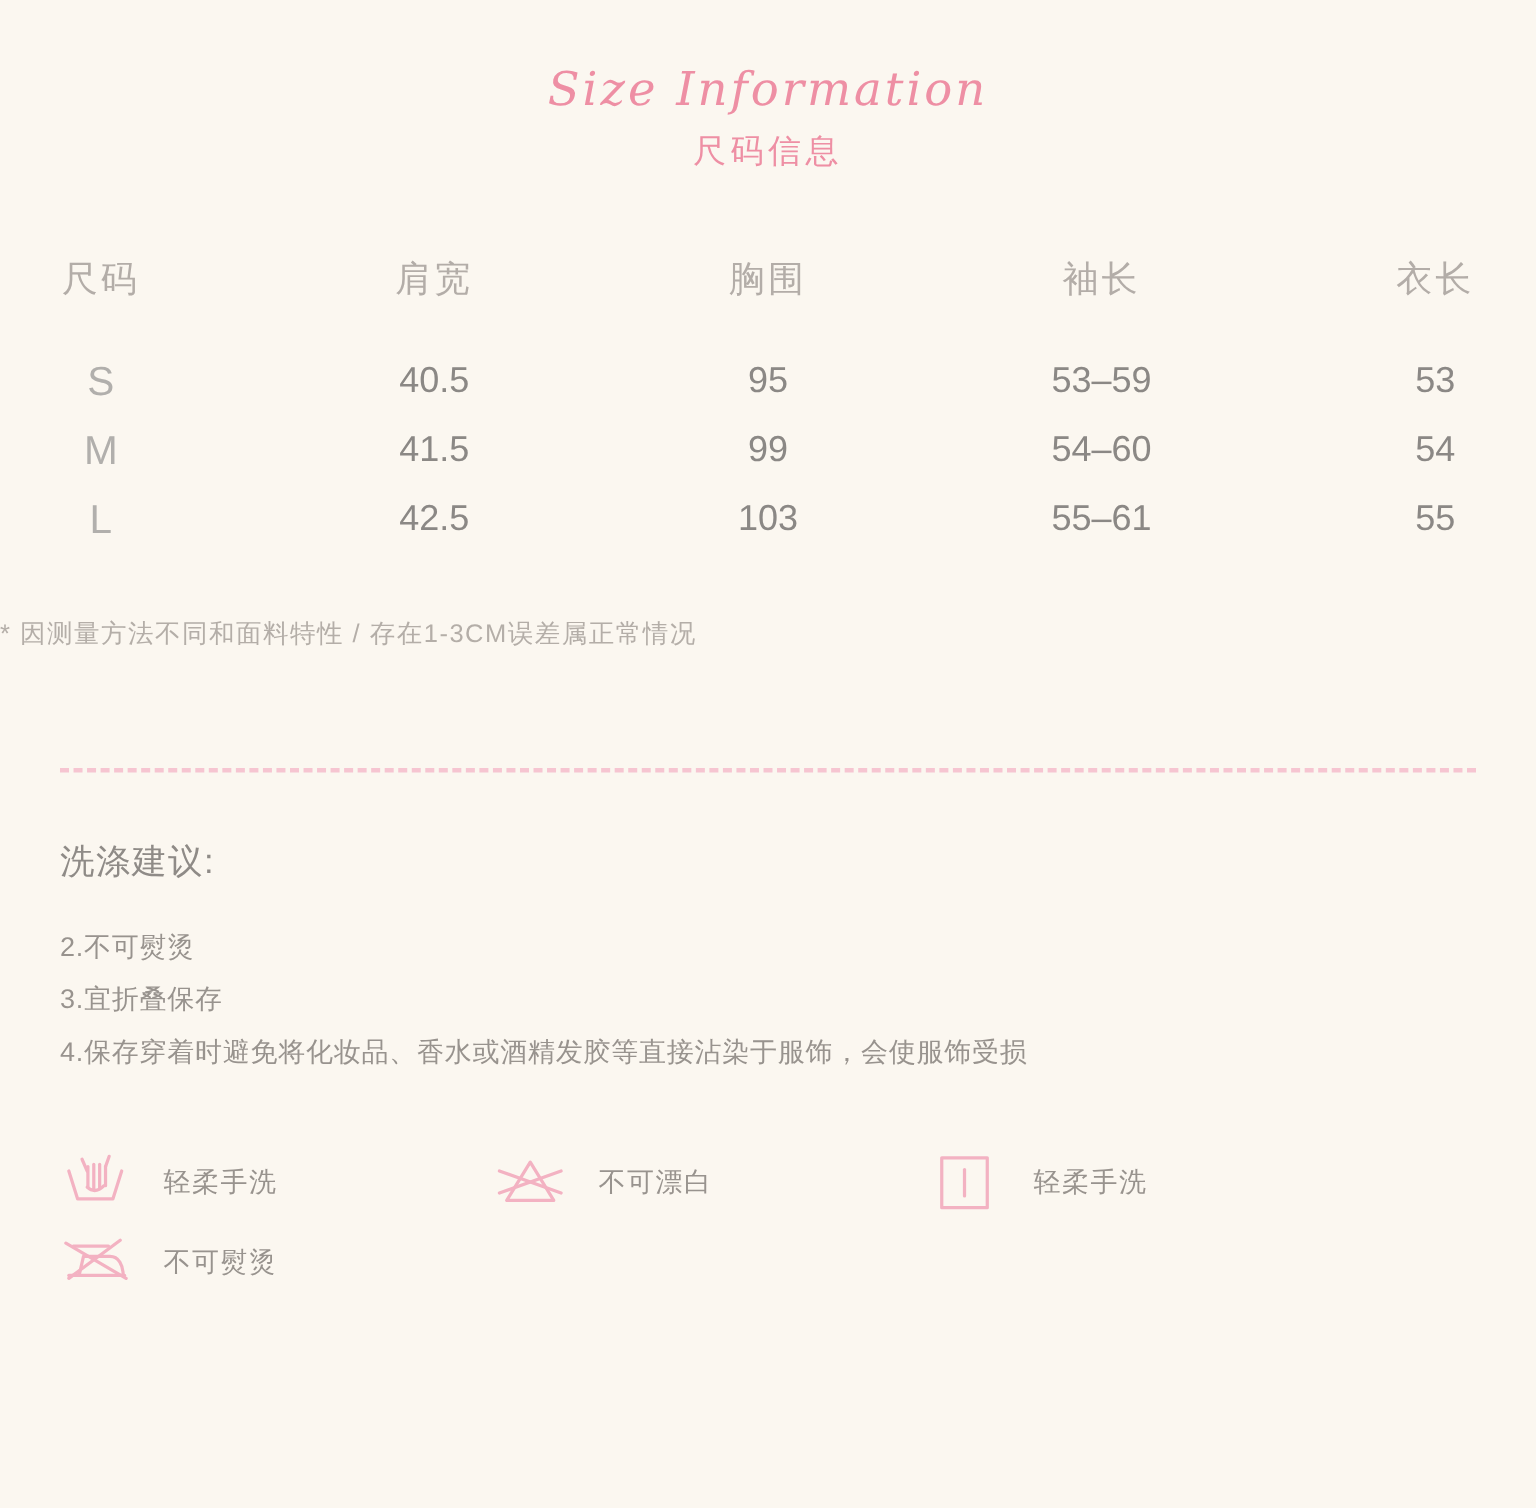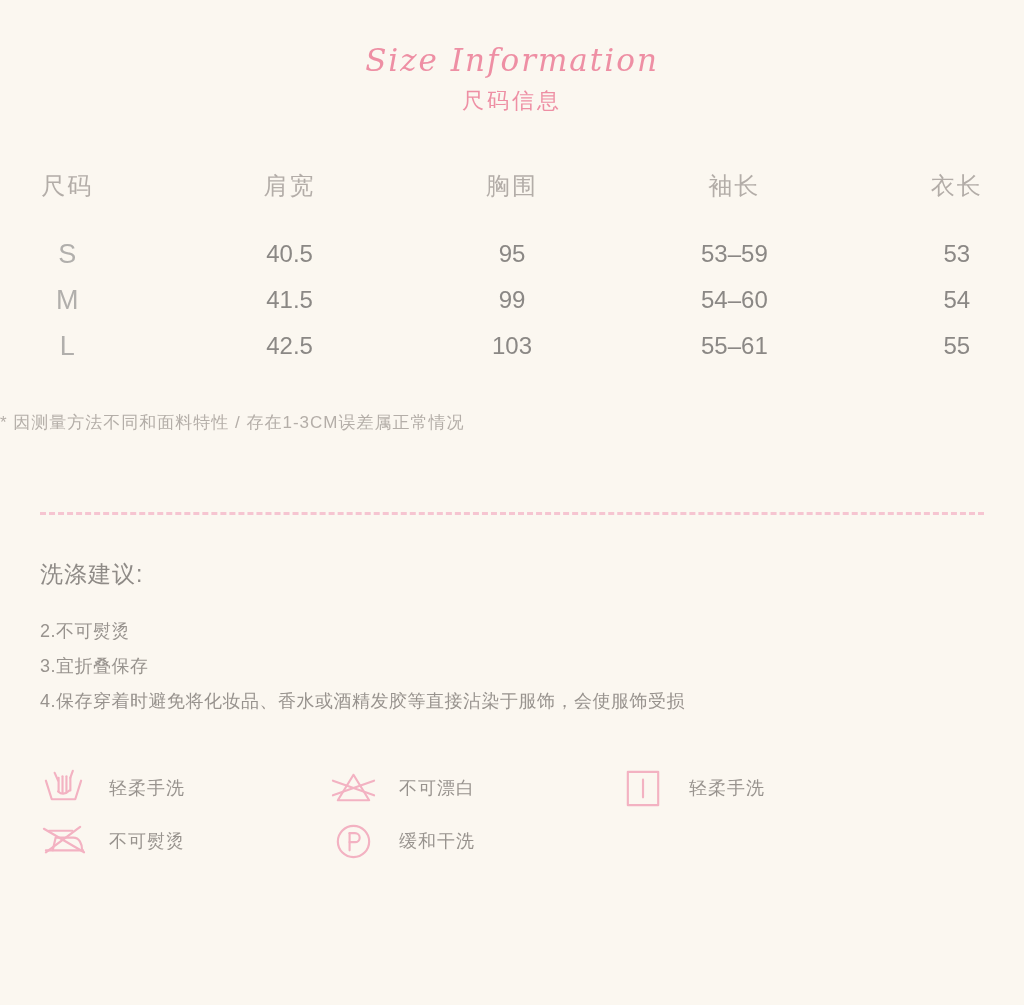--- a/index.html
+++ b/index.html
@@ -210,24 +210,14 @@
         <path d="M9,13 L33,13"></path>
         <path d="M13,33 L16,20 L34,20 C40,20 43,26 43,33"></path>
         <path d="M6,33 L44,33"></path>
         <path d="M4,11 L45,35"></path>
         <path d="M41,9 L6,35"></path>
       </svg>
     </span>
     <span class="care-label">不可熨烫</span>
   </div>
 
-  <div class="care-item">
-    <span class="care-icon">
-      <svg viewBox="0 0 48 48">
-        <circle cx="24" cy="24" r="16"></circle>
-        <path d="M20,15.5 L20,33"></path>
-        <path d="M20,15.5 L25.5,15.5 a4.8,4.6 0 0 1 0,9.2 L20,24.7"></path>
-      </svg>
-    </span>
-    <span class="care-label">缓和干洗</span>
-  </div>
 
 </div>
 
 </body></html>

